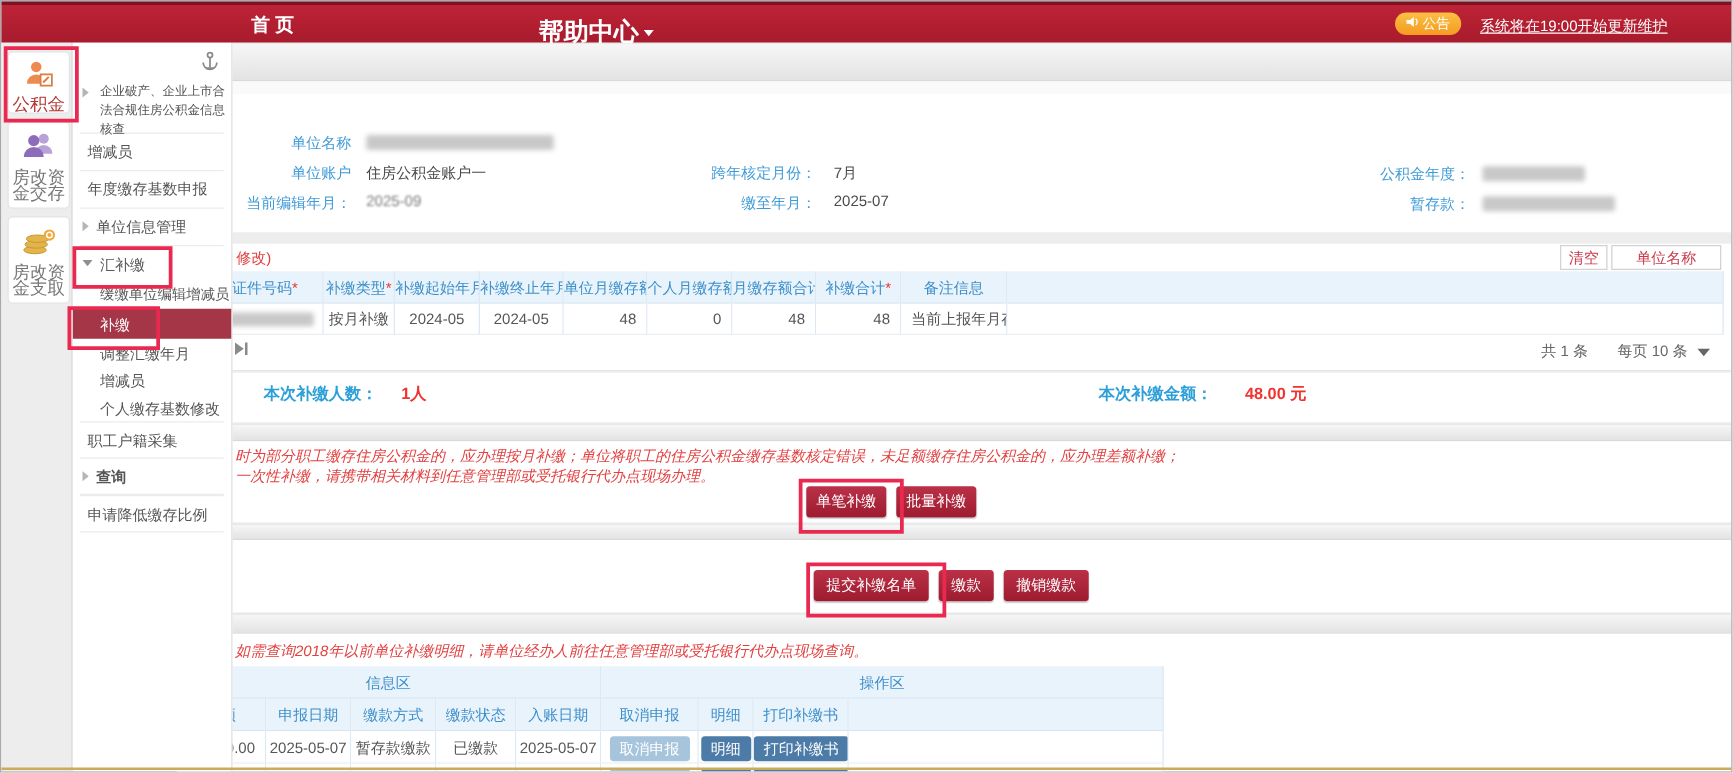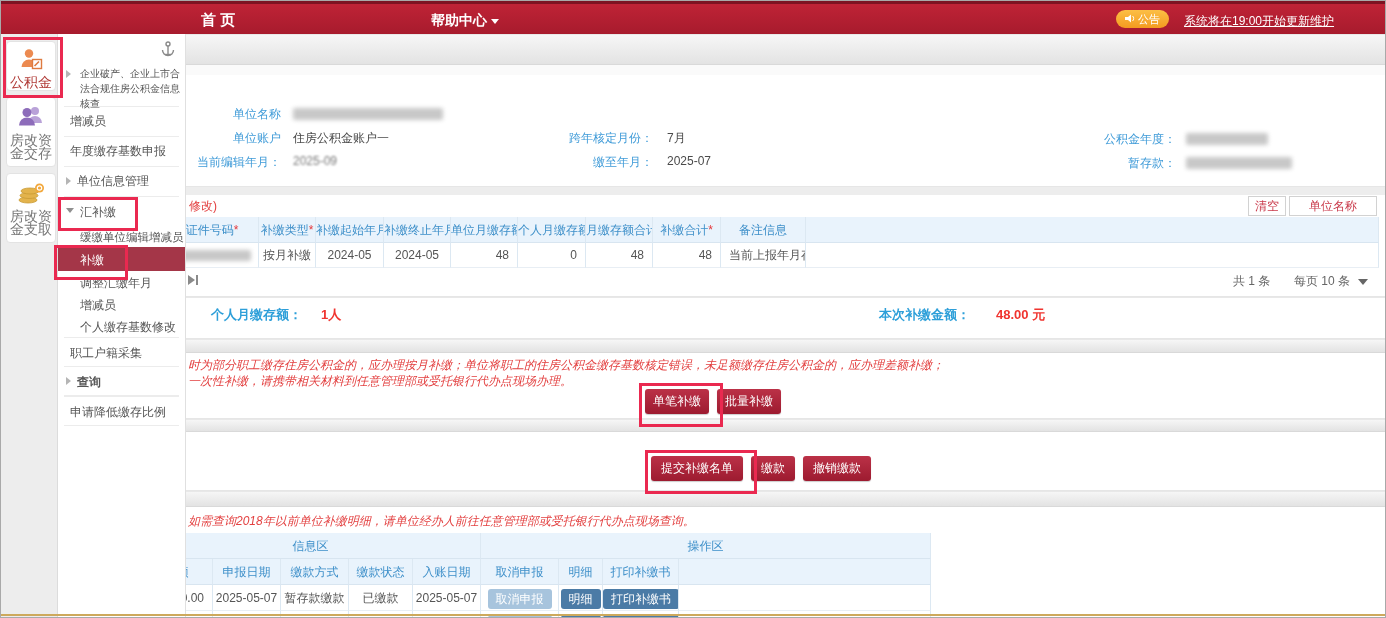--- a/index.html
+++ b/index.html
@@ -131,21 +131,21 @@
 
   <div class="abs" style="left:186px;top:271px;z-index:2;">
     <svg width="12" height="12" viewBox="0 0 12 12">
         <polygon points="1,1 8,6 1,11" fill="#8a8a8a"></polygon>
         <rect x="9" y="1" width="2" height="10" fill="#8a8a8a"></rect>
       </svg>
   </div>
   <div class="abs pgtxt" style="left:1232px;top:272px;">共 1 条</div>
   <div class="abs pgtxt" style="left:1293px;top:272px;cursor:pointer;"><span>每页 10 条</span><span class="seldn"></span></div>
 
-  <div class="abs sumlab" style="left:210px;top:305px;">个人月缴存额：</div>
+  <div class="abs sumlab" style="left:210px;top:305px;">本次补缴人数：</div>
   <div class="abs sumval" style="left:320px;top:305px;">1人</div>
   <div class="abs sumlab" style="left:878px;top:305px;">本次补缴金额：</div>
   <div class="abs sumval" style="left:995px;top:305px;">48.00 元</div>
 
   <div class="abs redtext itl" style="left:187px;top:356px;white-space:nowrap;">时为部分职工缴存住房公积金的，应办理按月补缴；单位将职工的住房公积金缴存基数核定错误，未足额缴存住房公积金的，应办理差额补缴；</div>
   <div class="abs redtext itl" style="left:187px;top:372px;white-space:nowrap;">一次性补缴，请携带相关材料到任意管理部或受托银行代办点现场办理。</div>
   <div class="abs rbtn" style="left:644px;top:388px;width:64px;">单笔补缴</div>
   <div class="abs rbtn" style="left:716px;top:388px;width:64px;">批量补缴</div>
 
   <div class="abs rbtn" style="left:650px;top:455px;width:92px;">提交补缴名单</div>
@@ -268,21 +268,21 @@
             <circle cx="10" cy="8.5" r="4.5" fill="#8d6cba"></circle>
             <path d="M2 21.5 a8 8 0 0 1 16 0 z" fill="#8d6cba"></path>
           </svg>
       </span>
       <span class="lb">房改资金交存</span>
     </div>
   </div>
 
   <div class="abs topbar">
     <span class="nav" style="left:200px;top:7px;font-size:15px;">首 页</span>
-    <span class="nav" style="left:430px;top:8px;font-size:14px;"><span>帮助中心</span><span class="caret-dn-w"></span></span>
+    <span class="nav" style="left:430px;top:8px;font-size:20px;"><span>帮助中心</span><span class="caret-dn-w"></span></span>
     <span class="badge" style="left:1115px;top:6px;"><svg width="10" height="9" viewBox="0 0 10 9" style="margin-right:3px;">
           <polygon points="0,3 3,3 6,0.5 6,8.5 3,6 0,6" fill="#fff"></polygon>
           <path d="M7.5 2 A3.2 3.2 0 0 1 7.5 7" stroke="#fff" stroke-width="1" fill="none"></path>
         </svg><span>公告</span></span>
     <span class="notice" style="left:1183px;top:9px;">系统将在19:00开始更新维护</span>
   </div>
 
   <div class="abs goldline"></div>
 
   <div class="annot" style="left:2px;top:36px;width:54px;height:55px;"></div>

